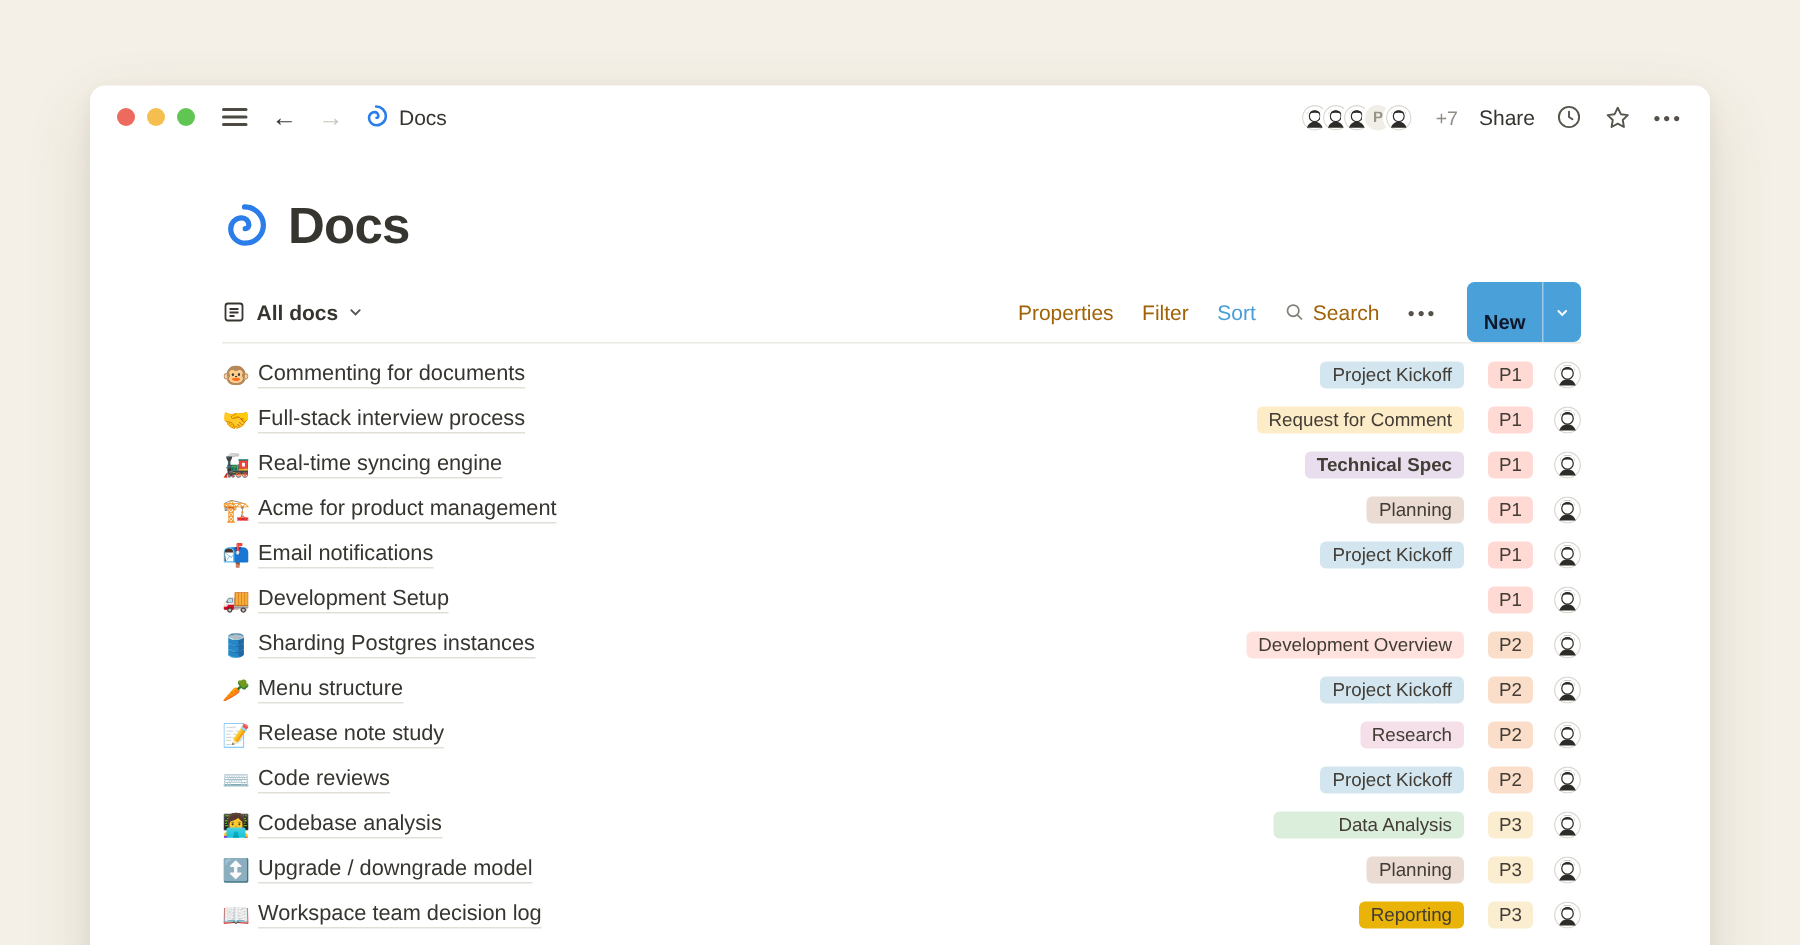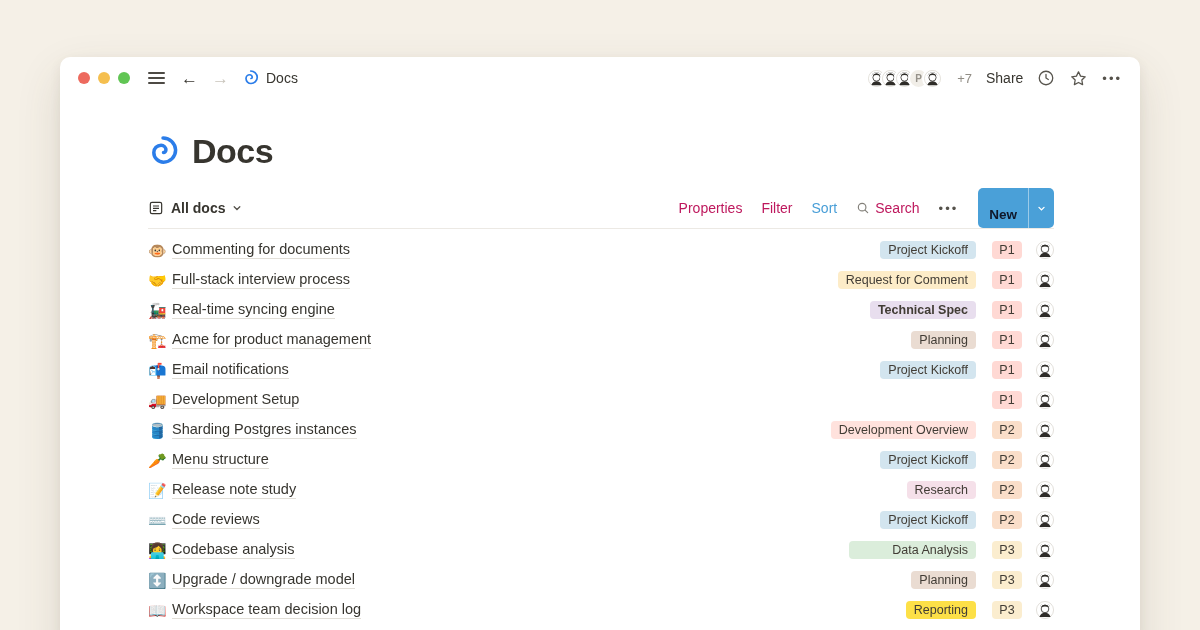--- a/index.html
+++ b/index.html
@@ -34,21 +34,21 @@
 
   
   .content { padding:0 86px 0 88px; }
   .page-title-row { display:flex; align-items:center; gap:13px; margin-top:33px; }
   .page-title { font-size:34px; font-weight:bold; color:#37352f; letter-spacing:-.5px; }
 
   .view-toolbar { display:flex; align-items:center; margin-top:23px; height:28px; }
   .view-switcher { display:flex; align-items:center; gap:7px; cursor:pointer; }
   .view-name { font-size:14px; font-weight:bold; color:#37352f; }
   .toolbar-right { margin-left:auto; display:flex; align-items:center; gap:19px; }
-  .tb-item { font-size:14px; color:#be185d; cursor:pointer; display:flex; align-items:center; gap:5px;}
+  .tb-item { font-size:14px; color:#a16207; cursor:pointer; display:flex; align-items:center; gap:5px;}
   .tb-item.active { color:#489ed7; }
   .new-btn { display:flex; align-items:stretch; border-radius:5px; overflow:hidden;
     cursor:pointer; margin-left:1px; }
   .new-main { color:#0f172a; font-size:13.5px; font-weight:bold; padding:19px 11px 6px; }
   .new-sep { width:1px; background:rgba(255,255,255,.45); }
   .new-caret { display:flex; align-items:center; padding:0 8px; }
   .hr { height:1px; background:#ece9e4; margin-top:6px; }
 
   
   .rows { margin-top:6px; }
@@ -424,21 +424,21 @@
                 <path d="M6.9 8.2 Q8.2 4.9 12 5.1 Q15.8 4.9 17.1 8.2 Q14.8 7.2 12 7.2 Q9.2 7.2 6.9 8.2Z" fill="#2e2c28"></path>
                 <path d="M4.6 21.4 Q6.6 15.8 12 15.8 Q17.4 15.8 19.4 21.4Z" fill="#2e2c28"></path>
               </svg>
             </span>
           </span>
         </div>
         <div class="row">
           <span class="row-emoji">📖</span>
           <span class="row-title">Workspace team decision log</span>
           <span class="row-right">
-            <span class="chip" style="background: #fde047;">Reporting</span>
+            <span class="chip" style="background: #eab308;">Reporting</span>
             <span class="prio-slot">
               <span class="chip prio" style="background: rgb(251, 237, 207);">P3</span>
             </span>
             <span class="avatar">
               <svg viewBox="0 0 24 24" width="100%" height="100%">
                 <circle cx="12" cy="12" r="11.4" fill="#ffffff" stroke="#d9d6cf" stroke-width="1"></circle>
                 <path d="M5.2 9.6 Q5.6 3.4 12 3.4 Q18.4 3.4 18.8 9.6 Q18.8 6.4 17.2 5.1 Q15 3.2 12 3.2 Q9 3.2 6.8 5.1 Q5.2 6.4 5.2 9.6Z" fill="#2e2c28"></path>
                 <circle cx="12" cy="10.6" r="5.1" fill="#fff" stroke="#2e2c28" stroke-width="1.1"></circle>
                 <path d="M6.9 8.2 Q8.2 4.9 12 5.1 Q15.8 4.9 17.1 8.2 Q14.8 7.2 12 7.2 Q9.2 7.2 6.9 8.2Z" fill="#2e2c28"></path>
                 <path d="M4.6 21.4 Q6.6 15.8 12 15.8 Q17.4 15.8 19.4 21.4Z" fill="#2e2c28"></path>

